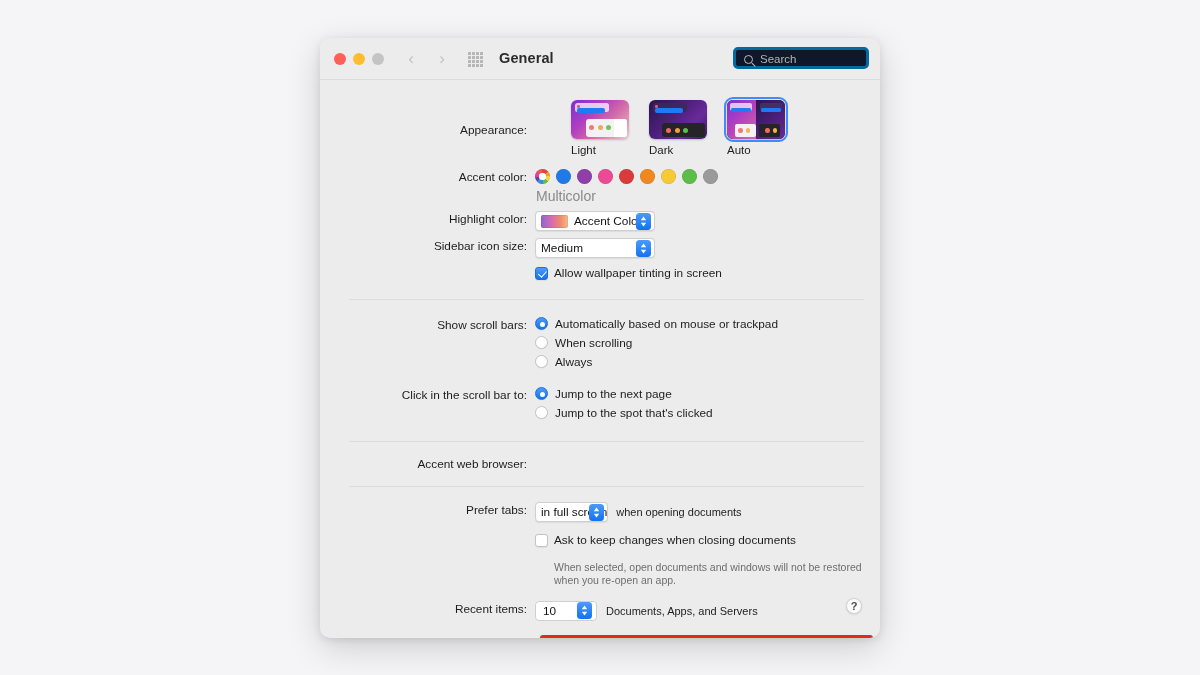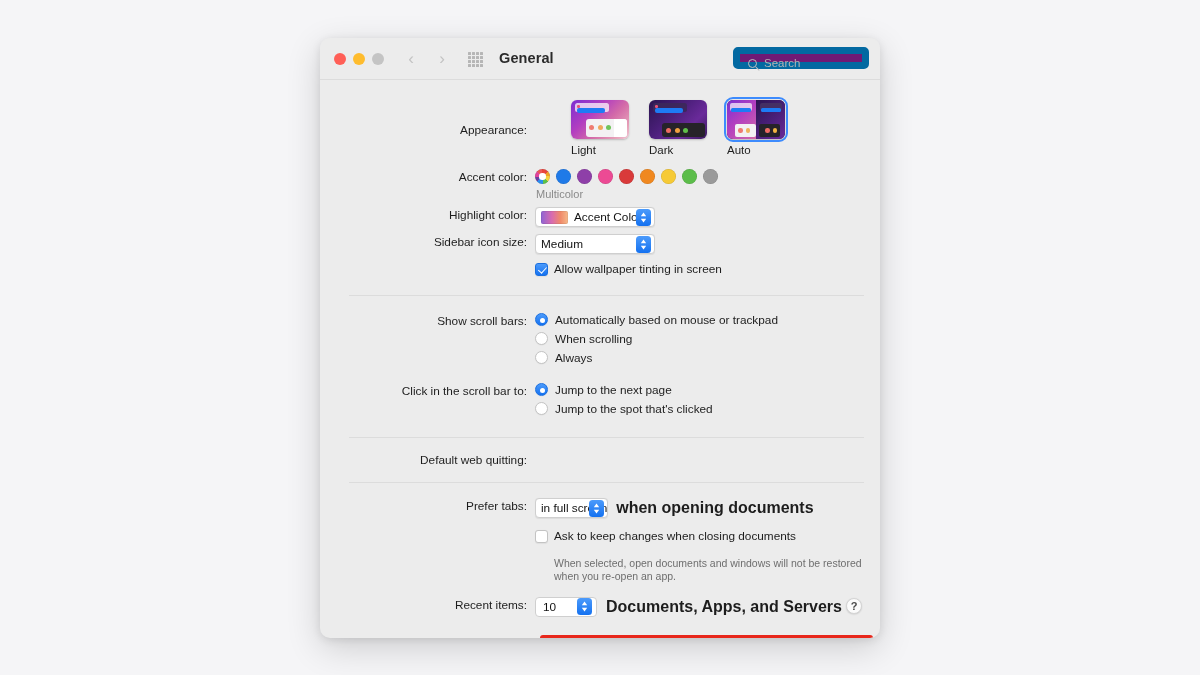--- a/index.html
+++ b/index.html
@@ -54,22 +54,22 @@
 
   #win-title {
     position: absolute; left: 179px; top: 12px;
     font-size: 14.5px; font-weight: 600; color: #2b2b2b;
     letter-spacing: .1px;
   }
 
   #search-field {
     position: absolute; right: 11px; top: 9px;
     width: 136px; height: 22px;
-    background: #701a75;
-    border: 7px solid #0369a1;
+    background: #0f172a;
+    border: 3px solid #0369a1;
     border-radius: 5px;
   }
   #search-icon {
     position: absolute; left: 8px; top: 5px;
     width: 9px; height: 9px;
     border: 1.4px solid #c0c0c0; border-radius: 50%;
   }
   #search-icon::after {
     content: ""; position: absolute; right: -3.5px; bottom: -2px;
     width: 4.5px; height: 1.4px; background: #c0c0c0;
@@ -158,21 +158,21 @@
   #swatch-multicolor {
     background: conic-gradient(#e8453c 0deg 45deg,#f0a124 45deg 90deg,#f4d13d 90deg 135deg,
       #5cc24a 135deg 180deg,#2c8ef0 180deg 225deg,#6b3fa0 225deg 270deg,
       #e0439b 270deg 315deg,#ec5757 315deg 360deg);
     position: relative;
   }
   #swatch-multicolor::after {
     content:""; position:absolute; left:4.3px; top:4.3px; width:6.4px; height:6.4px;
     border-radius:50%; background:#fff;
   }
-  #multicolor-label { font-size: 11px; color: #8a8a8a; margin-top: 4px; margin-left: 1px; }
+  #multicolor-label { font-size: 14px; color: #8a8a8a; margin-top: 4px; margin-left: 1px; }
 
   
   .popup {
     display: inline-flex; align-items: center;
     height: 20px; background: #fff;
     border: 1px solid #cfcfcf; border-radius: 4px;
     box-shadow: 0 .5px 1px rgba(0,0,0,.07);
     padding: 0 0 0 5px; position: relative;
     font-size: 11.8px; color: #121212;
   }
@@ -256,21 +256,21 @@
   }
   .stepper-val { min-width: 30px; }
   .stepper-btn {
     width: 15px; height: 17px; margin-left: 4px;
     background: linear-gradient(180deg,#4c9bfb,#1471f0);
     border-radius: 3.5px;
     display:flex; flex-direction:column; align-items:center; justify-content:center;
     flex: 0 0 15px;
   }
 
-  .inline-text { font-size: 16px; color: #1d1d1d; font-weight: bold; }
+  .inline-text { font-size: 11px; color: #1d1d1d; }
 
   
   #handoff-highlight {
     position: absolute;
     left: 207px; top: 555px;
     width: 333px; height: 28px;
     border: 3px solid #e8271b;
     border-radius: 3px;
     pointer-events: none;
   }
@@ -479,21 +479,21 @@
         <div class="radio-line">
           <span class="radio"></span>
           <span class="radio-text">Jump to the spot that's clicked</span>
         </div>
       </div>
     </div>
 
     <hr class="sep" style="margin-top:16px">
 
     <div class="row" style="margin-top:14px">
-      <div class="lbl">Default web quitting:</div>
+      <div class="lbl">Accent web browser:</div>
     </div>
 
     <hr class="sep" style="margin-top:14px">
 
     <div class="row" style="margin-top:15px">
       <div class="lbl">Prefer tabs:</div>
       <div class="ctl" style="display:flex;align-items:center;gap:8px">
         <div class="popup" style="">
           <span>in full screen</span>
           <span class="chev" style="position:absolute;right:2px;top:1px">

